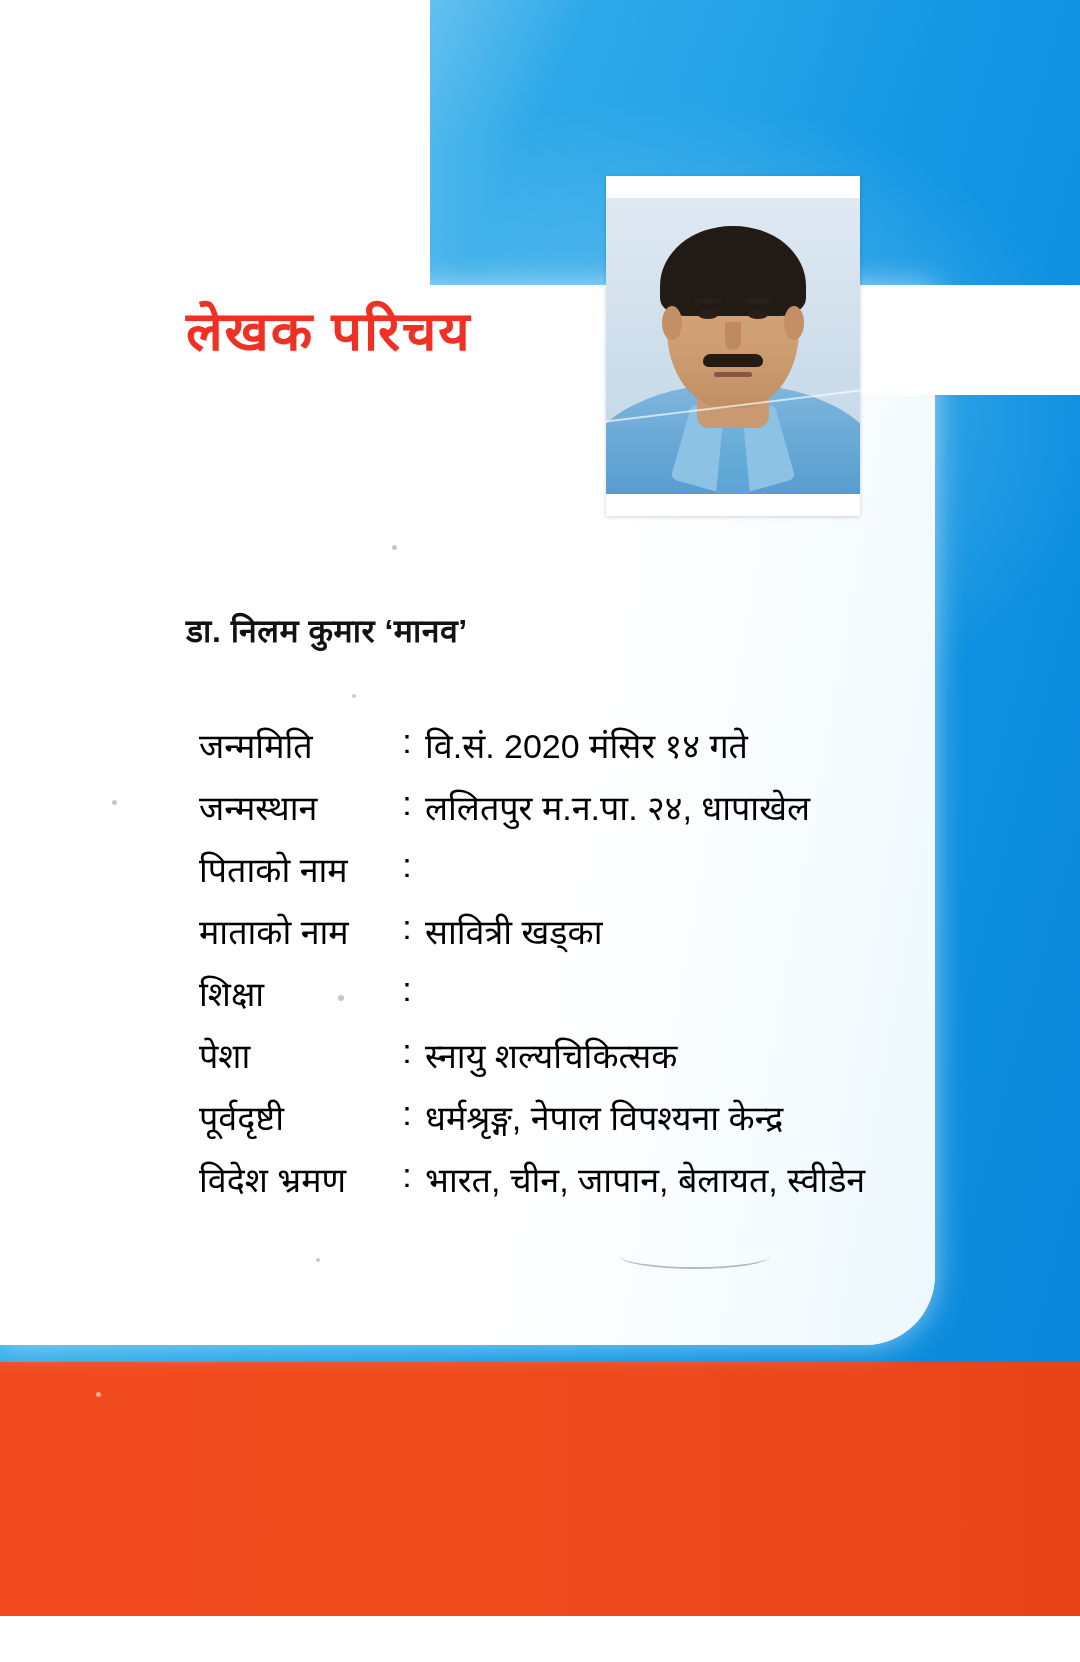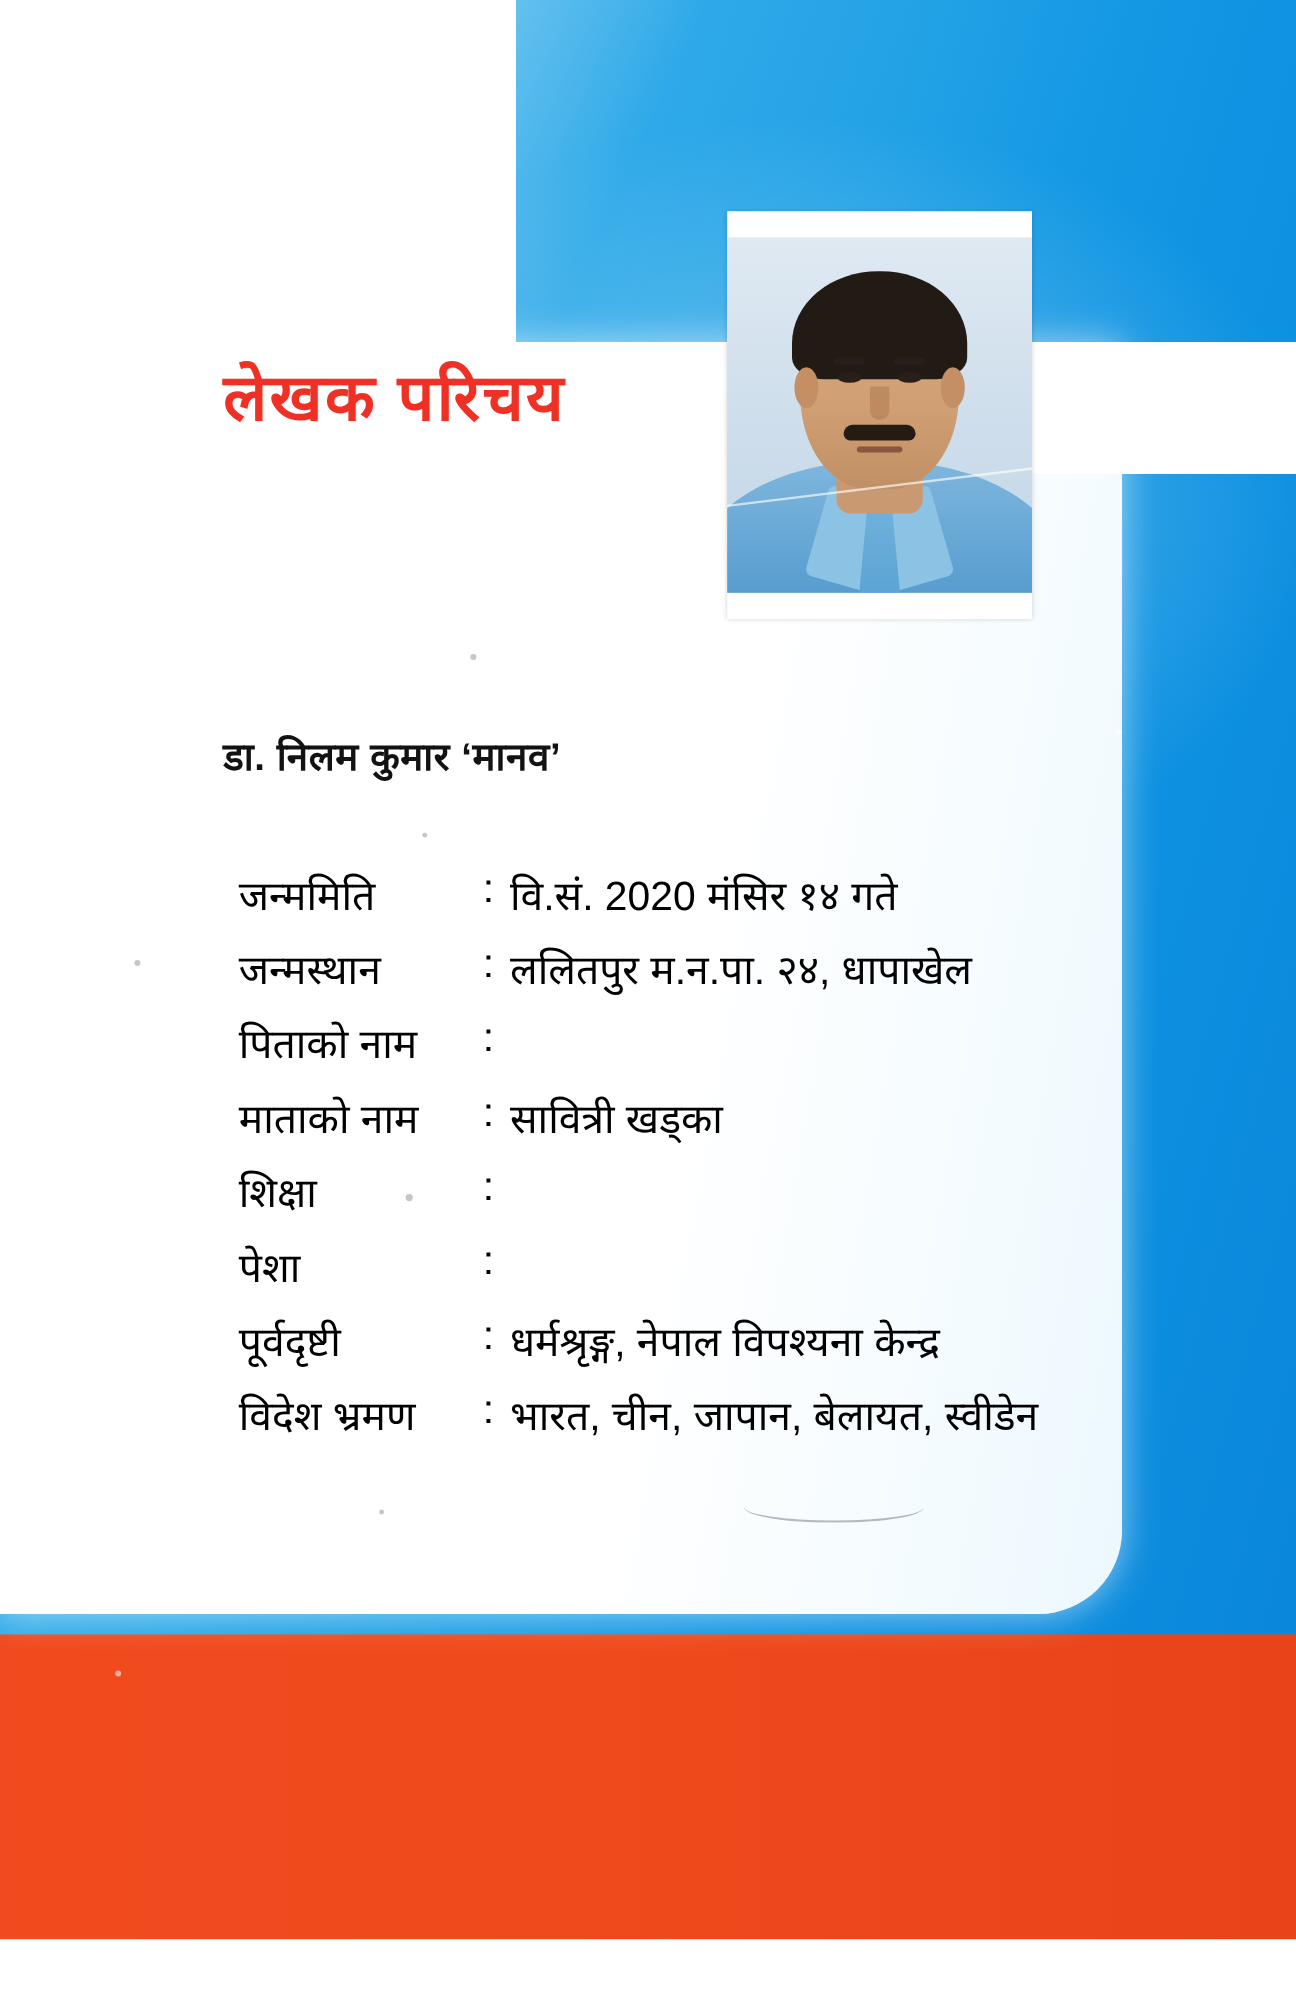--- a/index.html
+++ b/index.html
@@ -436,20 +436,21 @@
     </div>
 
     <div class="row">
       <span class="label">शिक्षा</span>
       <span class="colon">:</span>
     </div>
 
     <div class="row">
       <span class="label">पेशा</span>
       <span class="colon">:</span>
+      <span class="value">स्नायु शल्यचिकित्सक</span>
     </div>
 
     <div class="row">
       <span class="label">पूर्वदृष्टी</span>
       <span class="colon">:</span>
       <span class="value">धर्मश्रृङ्ग, नेपाल विपश्यना केन्द्र</span>
     </div>
 
     <div class="row">
       <span class="label">विदेश भ्रमण</span>

